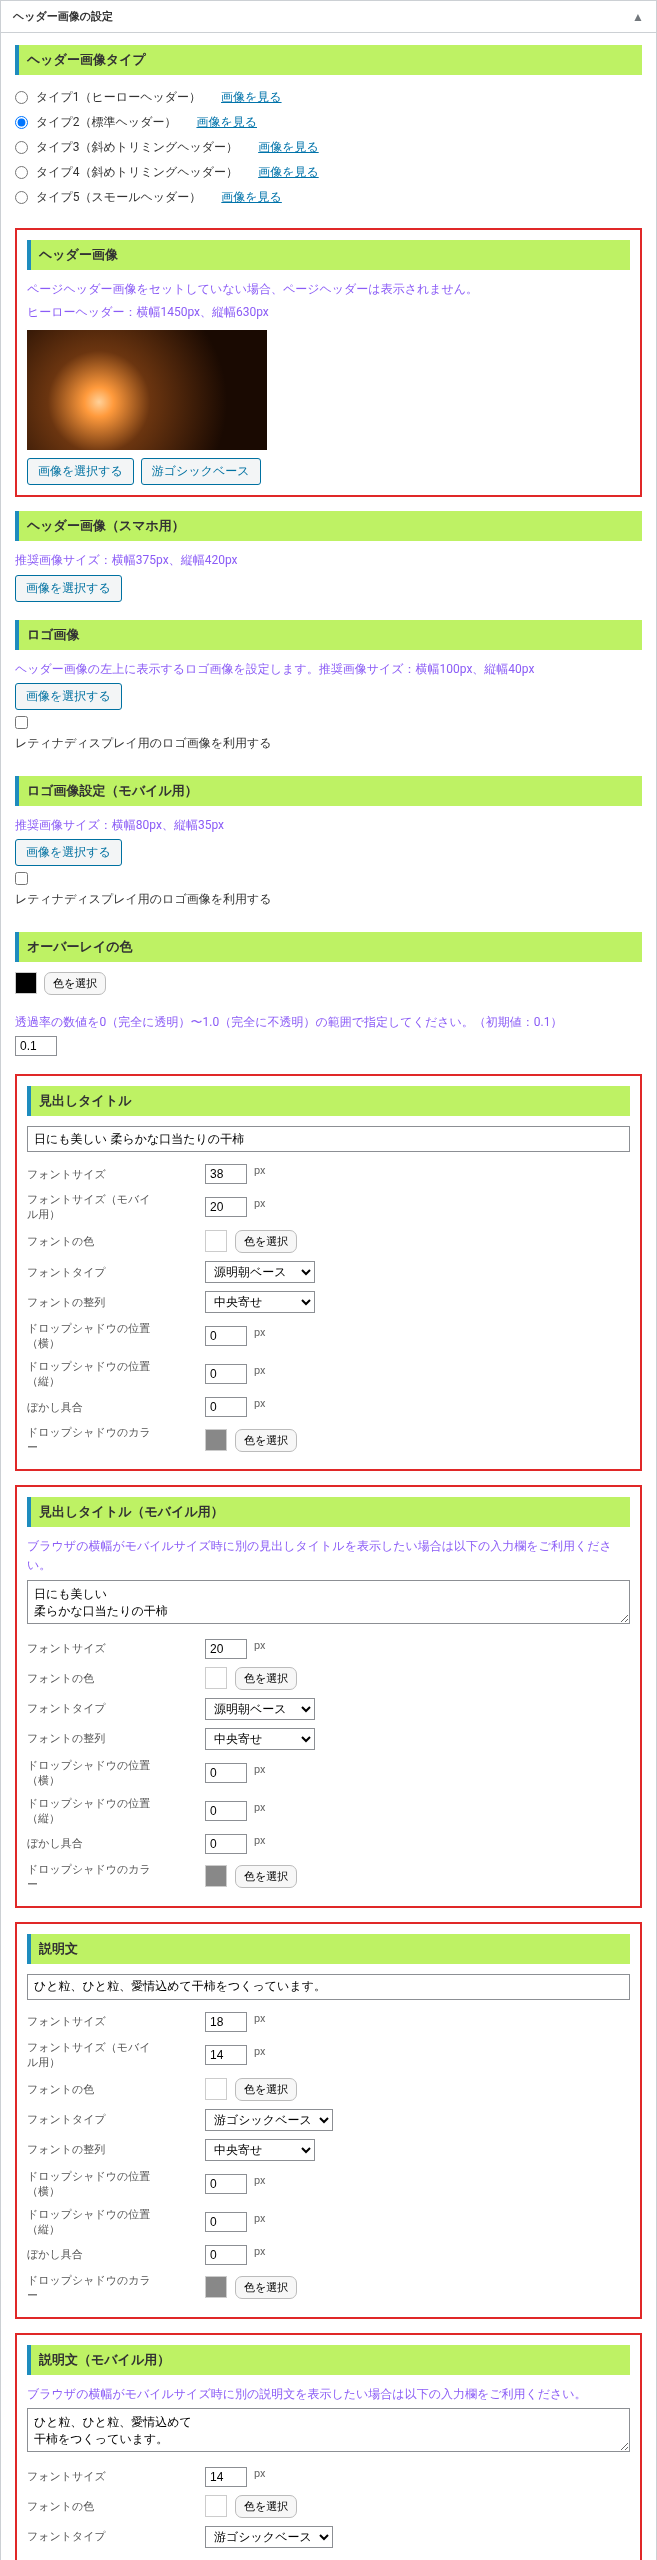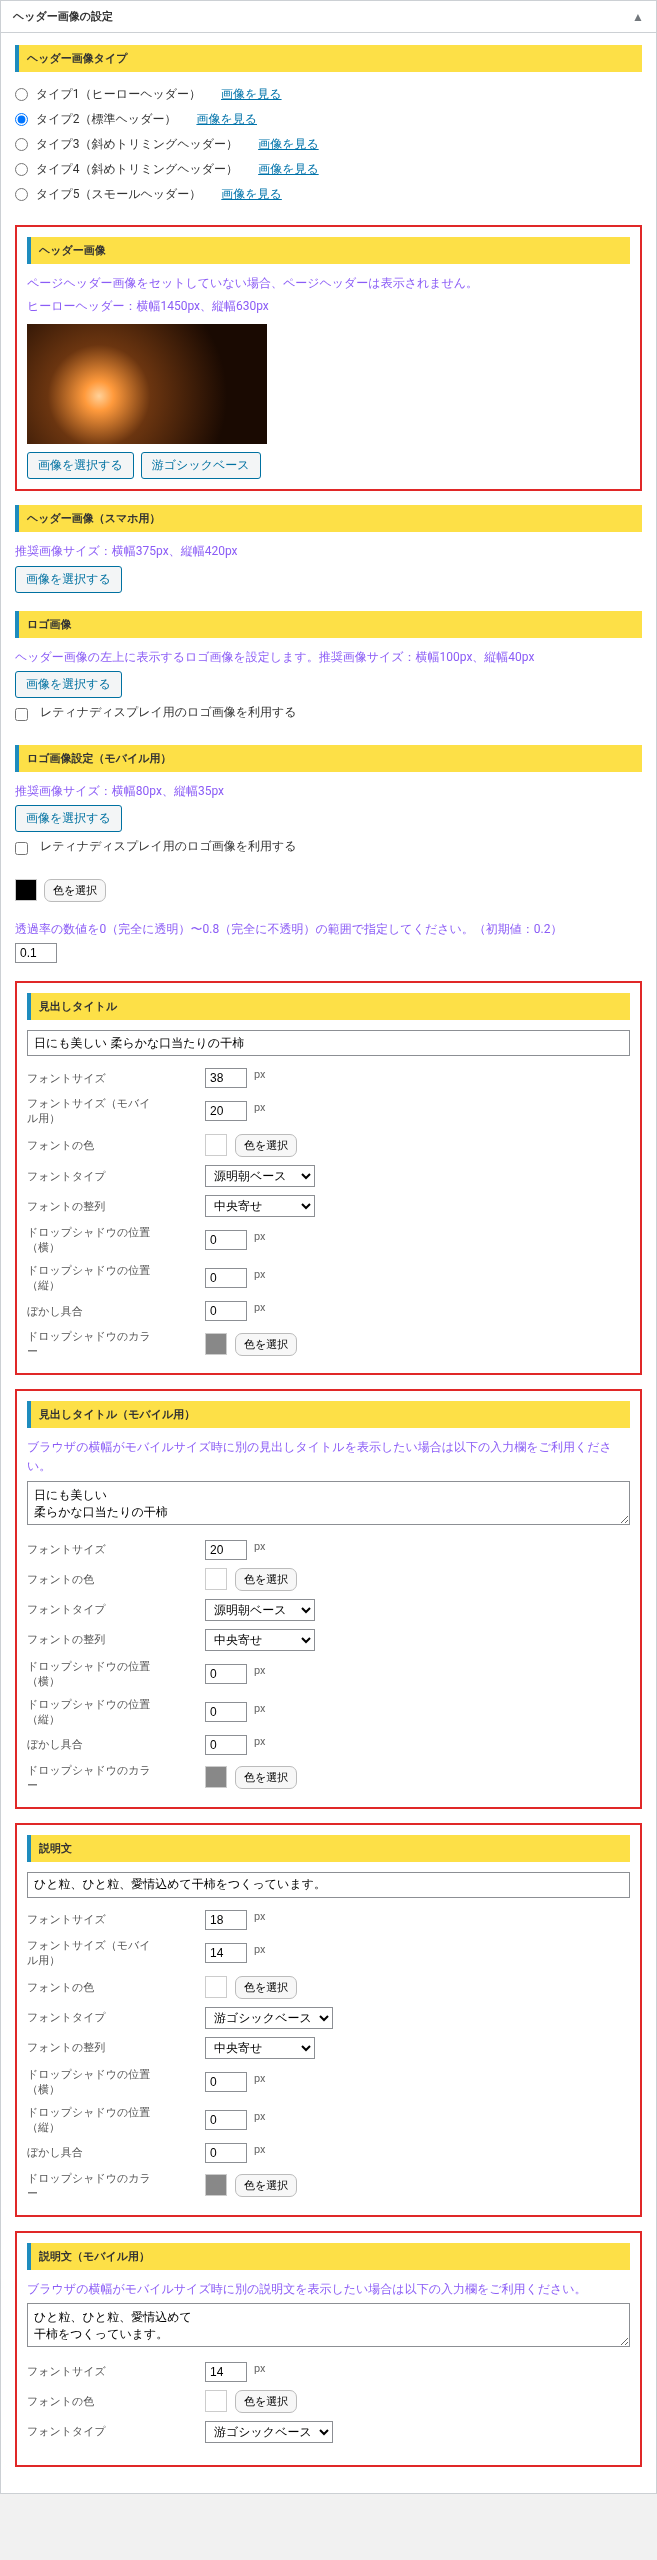--- a/index.html
+++ b/index.html
@@ -3,29 +3,29 @@
 <meta charset="utf-8">
 <style>
 * { box-sizing: border-box; margin: 0; padding: 0; }
 body { font-family: -apple-system, BlinkMacSystemFont, "Segoe UI", Roboto, sans-serif; font-size: 12px; color: #333; background: #f1f1f1; width: 657px; }
 .postbox { background: #fff; border: 1px solid #ccd0d4; margin-bottom: 10px; }
 .postbox-header { display: flex; justify-content: space-between; align-items: center; padding: 8px 12px; border-bottom: 1px solid #ccd0d4; }
 .postbox-header h2 { font-size: 11px; font-weight: 600; }
 .toggle-btn { color: #72777c; font-size: 12px; cursor: pointer; }
 .inside { padding: 12px 14px; }
 .inside > .section { margin-bottom: 18px; }
-.section-heading { font-size: 11px; font-weight: 600; color: #333; border-left: 4px solid #1e8cbe; padding: 6px 8px; background: #fde047; margin-bottom: 10px; }
+.section-heading { font-size: 13px; font-weight: 600; color: #333; border-left: 4px solid #1e8cbe; padding: 6px 8px; background: #bef264; margin-bottom: 10px; }
 .radio-row { display: flex; align-items: center; gap: 8px; padding: 4px 0; font-size: 12px; }
 .radio-row input[type=radio] { margin: 0; }
 .view-link { color: #0073aa; text-decoration: underline; margin-left: 12px; cursor: pointer; }
 .red-box { border: 2px solid #e02828; padding: 10px; margin-bottom: 14px; }
 .help-text { font-size: 12px; color: #8b5cf6; margin-bottom: 4px; line-height: 1.6; }
 .header-img { width: 240px; height: 120px; background: radial-gradient(circle at 30% 60%, #ffd199 0%, #ff9a3c 8%, #6b3510 28%, #1a0a02 70%); margin: 8px 0; }
 .btn { display: inline-block; border: 1px solid #0071a1; color: #0071a1; background: #f3f5f6; padding: 4px 10px; font-size: 12px; cursor: pointer; border-radius: 3px; margin-right: 4px; }
-.checkbox-row { display: flex; align-items: flex-end; gap: 12px; padding: 6px 0; font-size: 12px; }
+.checkbox-row { display: flex; align-items: flex-start; gap: 6px; padding: 6px 0; font-size: 12px; flex-direction: column; }
 .swatch { width: 22px; height: 22px; display: inline-block; vertical-align: middle; border: 1px solid #ccc; margin-right: 4px; }
 .swatch.black { background: #000; }
 .swatch.gray { background: #888; }
 .swatch.white { background: #fff; }
 .color-btn { border: 1px solid #bbb; background: #f7f7f7; padding: 3px 8px; font-size: 11px; cursor: pointer; border-radius: 7px; vertical-align: middle; }
 .num-input { width: 42px; padding: 2px 4px; border: 1px solid #8c8f94; font-size: 12px; }
 .unit { font-size: 11px; color: #666; margin-left: 3px; }
 .field-row { display: flex; align-items: center; padding: 4px 0; gap: 48px; }
 .field-label { width: 130px; font-size: 11px; color: #555; flex-shrink: 0; }
 .field-value { display: flex; gap: 4px; }
@@ -101,26 +101,27 @@
       <div class="section-heading">ロゴ画像設定（モバイル用）</div>
       <div class="help-text">推奨画像サイズ：横幅80px、縦幅35px</div>
       <button class="btn">画像を選択する</button>
       <div class="checkbox-row">
           <input type="checkbox" style="">
           <span>レティナディスプレイ用のロゴ画像を利用する</span>
         </div>
     </div>
 
     <div class="section">
+      <div class="section-heading">オーバーレイの色</div>
       <span class="swatch black"></span>
       <button class="color-btn">色を選択</button>
     </div>
 
     <div class="section">
-      <div class="help-text">透過率の数値を0（完全に透明）〜0.8（完全に不透明）の範囲で指定してください。（初期値：0.2）</div>
+      <div class="help-text">透過率の数値を0（完全に透明）〜1.0（完全に不透明）の範囲で指定してください。（初期値：0.1）</div>
       <input class="num-input" value="0.1" style="">
     </div>
 
     <div class="red-box">
       <div class="section-heading">見出しタイトル</div>
       <input class="text-input-full" value="日にも美しい 柔らかな口当たりの干柿" style="">
       <div class="field-row">
           <div class="field-label">フォントサイズ</div>
           <div class="field-value">
             <input class="num-input" value="38" style="">

